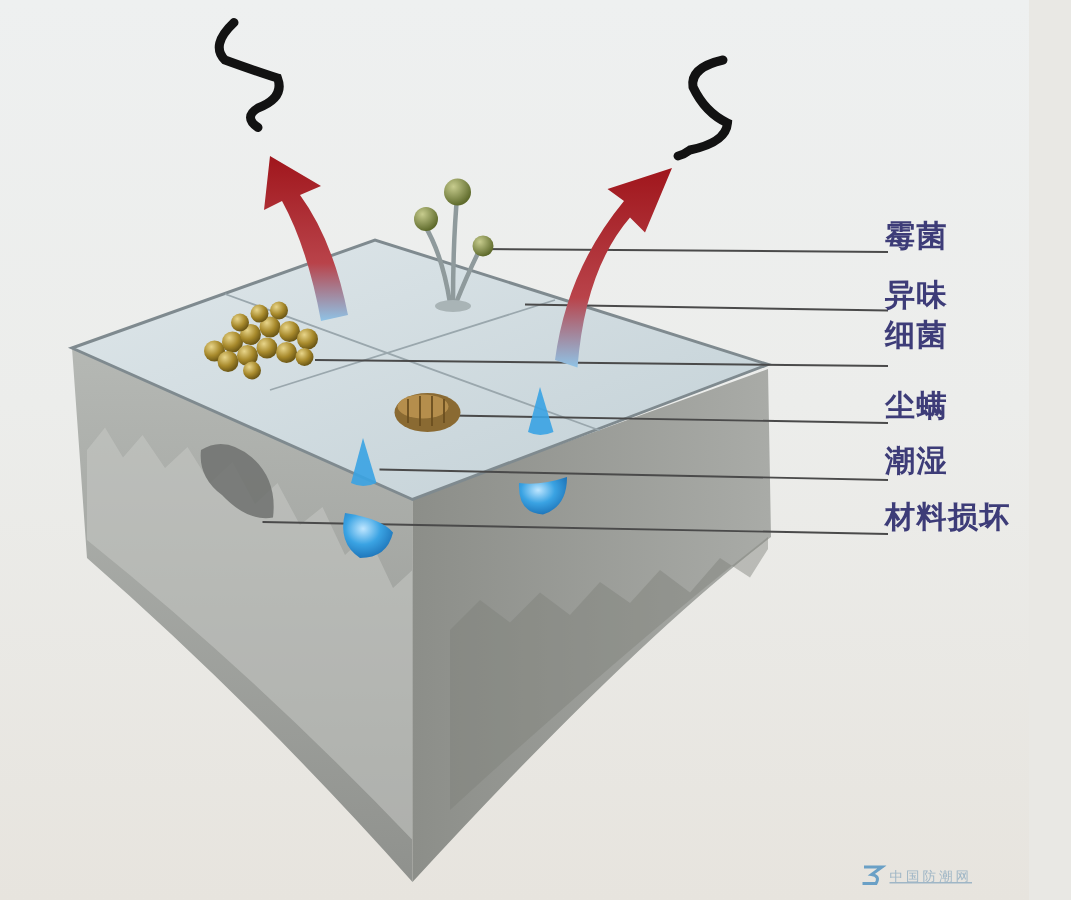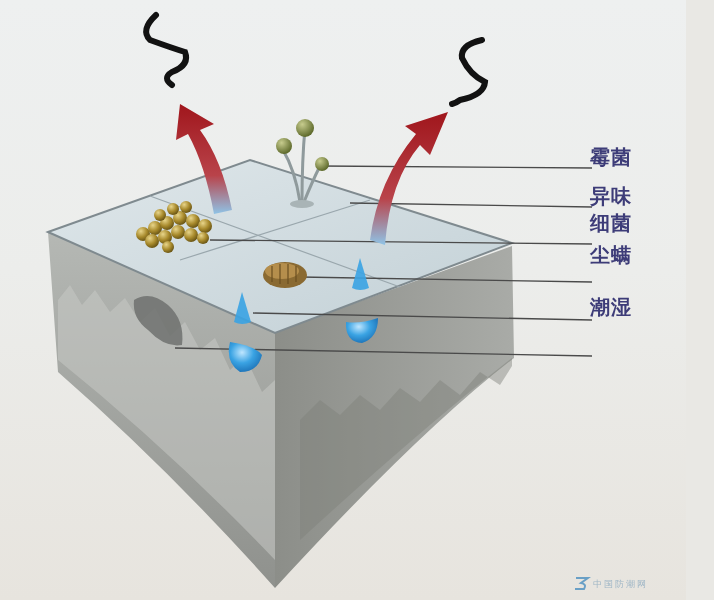--- a/index.html
+++ b/index.html
@@ -1,21 +1,21 @@
 <!DOCTYPE html>
 <html><head>
 <meta charset="utf-8">
 <style>
   html,body{margin:0;padding:0;}
   body{width:714px;height:600px;overflow:hidden;background:#e9e8e4;font-family:"DejaVu Sans",sans-serif;}
   .stage{position:relative;width:686px;height:600px;
     background:linear-gradient(180deg,#eef0f0 0%,#ecedeb 45%,#e7e4de 100%);}
   svg.art{position:absolute;left:0;top:0;}
   .label{position:absolute;left:590px;font-size:20px;font-weight:bold;color:#3d3c78;letter-spacing:1px;line-height:22px;white-space:nowrap;}
-  .watermark{position:absolute;left:593px;top:578px;font-size:9px;color:#9fb6c6;white-space:nowrap;letter-spacing:2px;}
+  .watermark{position:absolute;left:593px;top:578px;font-size:9px;color:#9fb6c6;white-space:nowrap;letter-spacing:2px;text-decoration:underline;}
   .wm-logo{position:absolute;left:573px;top:575px;width:18px;height:16px;}
 </style>
 </head>
 <body>
 
 <div class="stage">
   <svg class="art" width="714" height="600" viewBox="0 0 714 600">
     <defs>
       <linearGradient id="gTop" x1="0" y1="0" x2="1" y2="1">
         <stop offset="0" stop-color="#dfe7ea"></stop>
@@ -116,20 +116,21 @@
     <path d="M232,210 Q222,160 200,130 L214,124 L180,104 L176,140 L188,134 Q205,165 214,214 Z" fill="url(#gArrow)"></path>
     <path d="M385,245 Q390,180 420,145 L430,155 L448,112 L405,126 L416,134 Q378,180 370,240 Z" fill="url(#gArrow)"></path>
 
     <path d="M156,15 Q140,30 150,40 Q172,48 185,52 Q190,65 172,72 Q162,78 172,85" stroke="#121212" stroke-width="6" fill="none" stroke-linecap="round"></path>
     <path d="M482,40 Q460,45 462,58 Q470,75 485,82 Q484,95 460,100 Q456,103 452,104" stroke="#121212" stroke-width="6" fill="none" stroke-linecap="round"></path>
   </svg>
 
   <div class="label" style="top:146px">霉菌</div>
   <div class="label" style="top:185px">异味</div>
   <div class="label" style="top:212px">细菌</div>
-  <div class="label" style="top:244px">尘螨</div>
+  <div class="label" style="top:259px">尘螨</div>
   <div class="label" style="top:296px">潮湿</div>
+  <div class="label" style="top:333px">材料损坏</div>
 
   <svg class="wm-logo" viewBox="0 0 18 16">
     <path d="M3,3 L15,3 L8,8 Q14,9 11,14 L2,14" stroke="#6aa0c6" stroke-width="2" fill="none"></path>
   </svg>
   <div class="watermark">中国防潮网</div>
 </div>
 
 </body></html>

